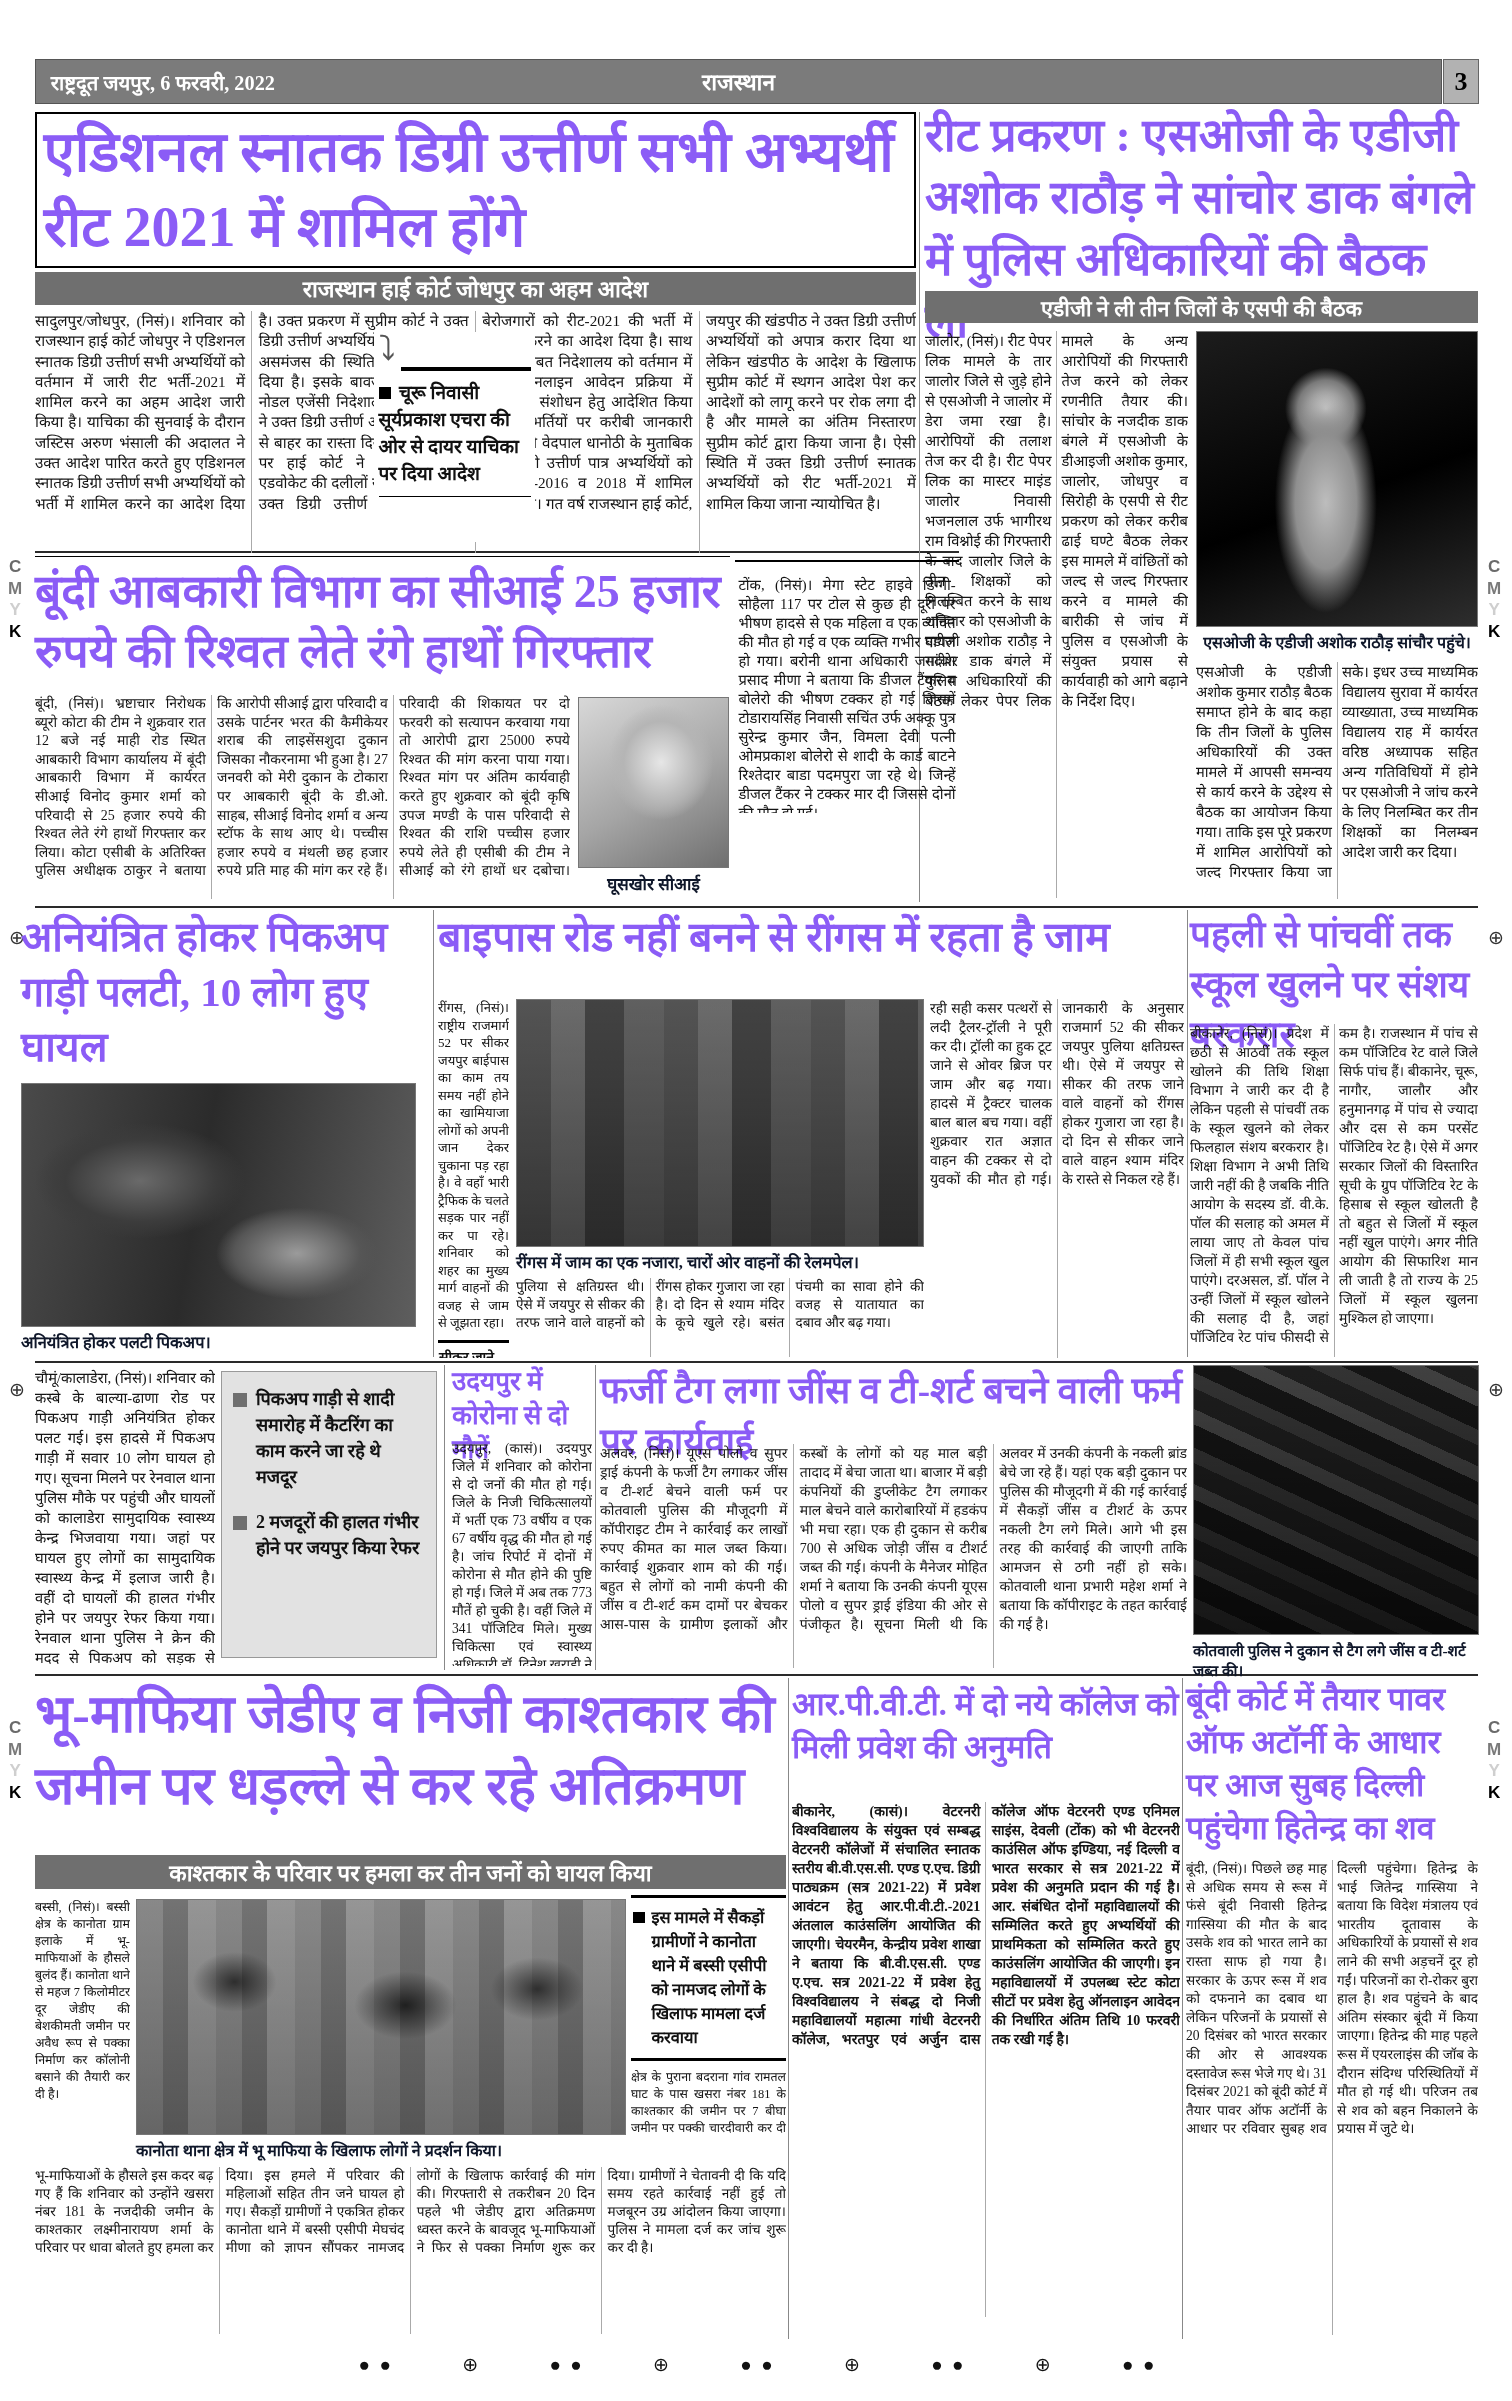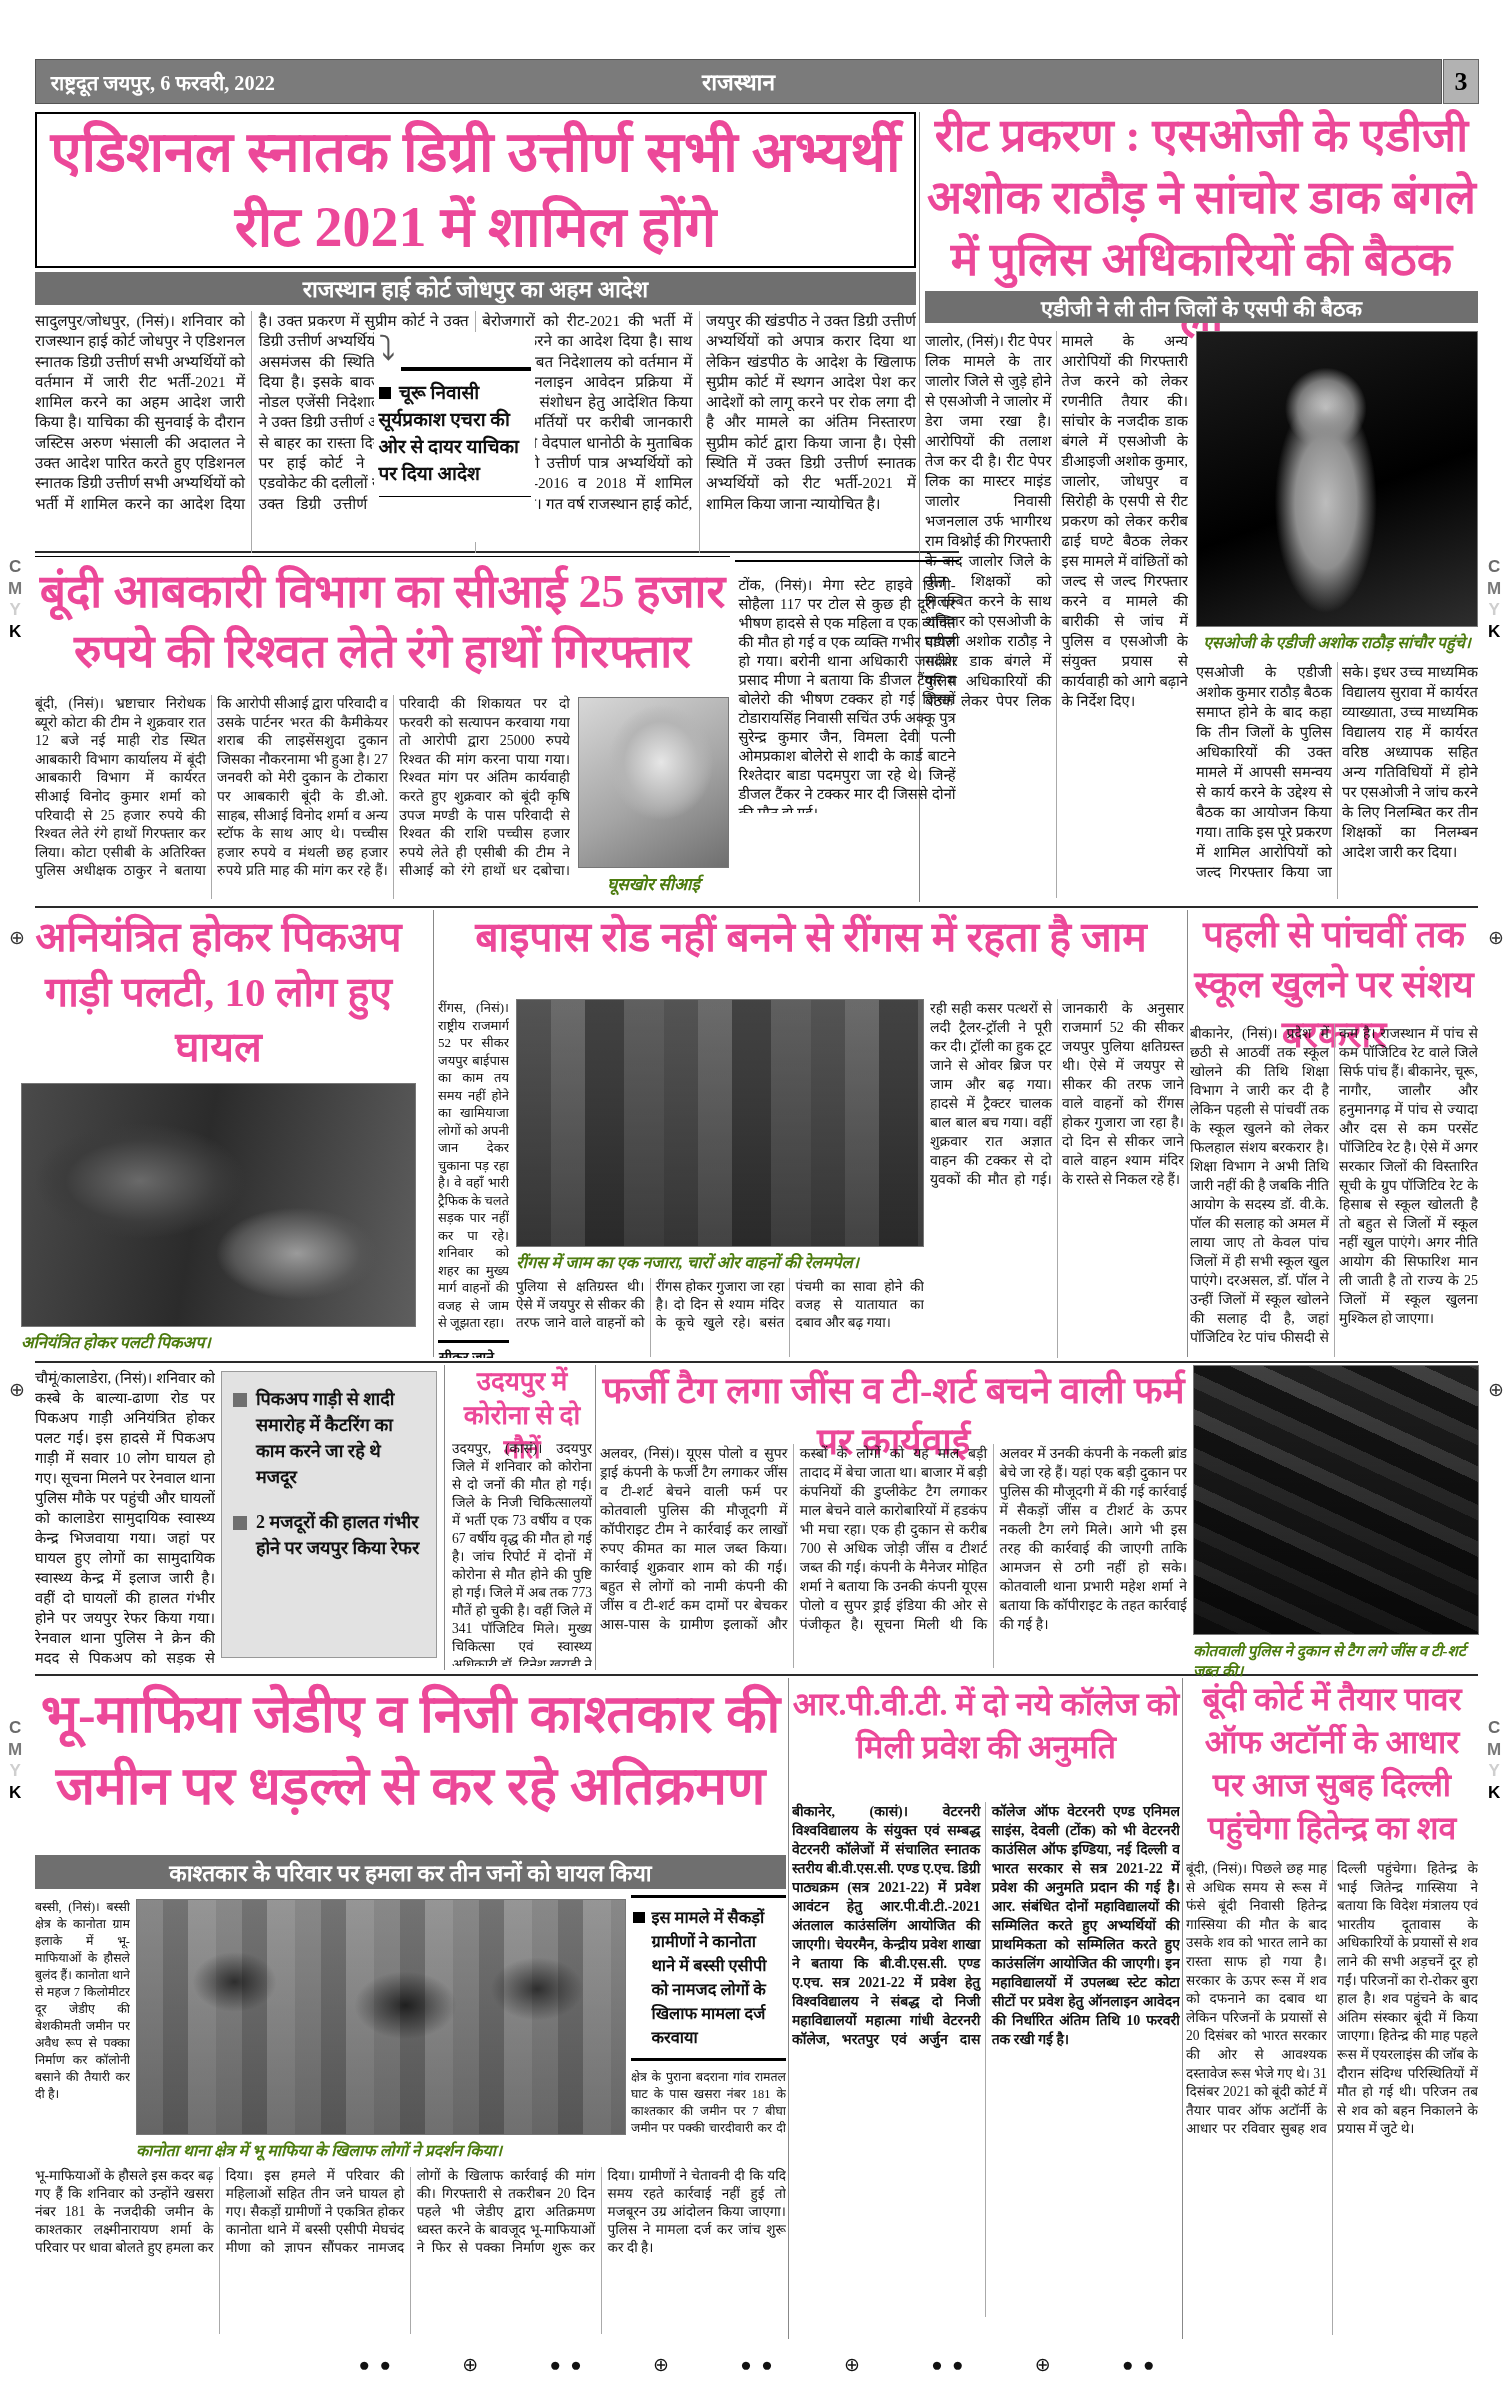--- a/index.html
+++ b/index.html
@@ -11,25 +11,25 @@
   }
   .abs { position:absolute; }
   
   .masthead { left:35px; top:59px; width:1407px; height:45px; background:#7b7b7b;
     display:flex; align-items:center; border:1.1px solid #555; }
   .masthead .edition { color:#fff; font-weight:bold; font-size:20.3px; padding-left:14.7px; }
   .masthead .section { position:absolute; left:0; right:0; text-align:center; color:#fff; font-weight:bold; font-size:22.6px; }
   .pagebox { left:1443px; top:59px; width:36px; height:45px; background:#b2b2b2;
     display:flex; align-items:center; justify-content:center; font-size:26px; font-weight:bold; color:#000; border:1.1px solid #666;}
   
-  .headline { font-weight:bold; text-align:center; color:#ec4899; }
+  .headline { font-weight:bold; color:#8b5cf6; }
   .kicker { background:#6f6f6f; color:#fff; font-weight:bold; text-align:center;
     display:flex; align-items:center; justify-content:center; }
   .bodytxt { text-align:justify; color:#141414; }
-  .caption { font-weight:bold; color:#4d7c0f;font-style:italic; }
+  .caption { font-weight:bold; color:#0f172a; }
   .photo { border:1.1px solid #777; }
   .hrule { background:#2a2a2a; height:1.7px; }
   .vrule { background:#888; width:1.1px; }
   .cmyk span { display:block; font-weight:bold; font-size:17px; line-height:21.5px; text-align:center; font-family:"Liberation Sans", sans-serif;}
   .cmyk .c{color:#6a6a6a}.cmyk .m{color:#7a7a7a}.cmyk .y{color:#cfcfcf}.cmyk .k{color:#000}
   .regmark { font-size:19px; color:#333; }
   
   .reet { left:35px; top:112px; width:881px; }
   .reet .hbox { border:2.3px solid #000; height:156px; display:flex; align-items:center; justify-content:center;
     font-size:56px; line-height:75px; padding:0 6.8px; }

